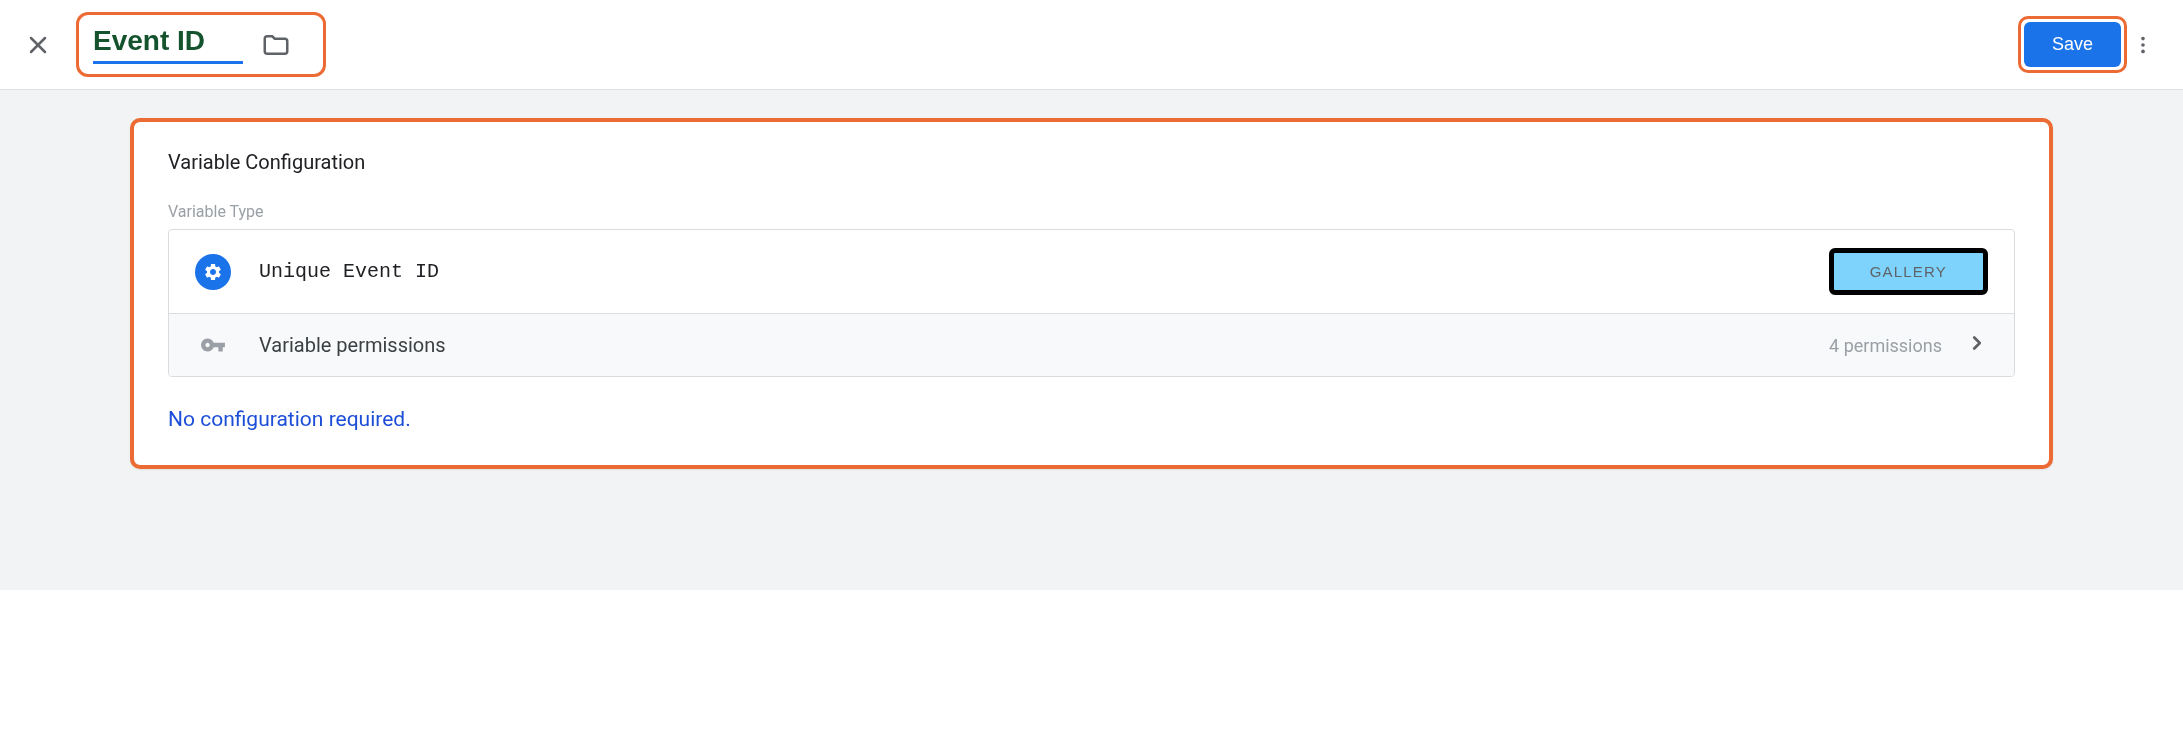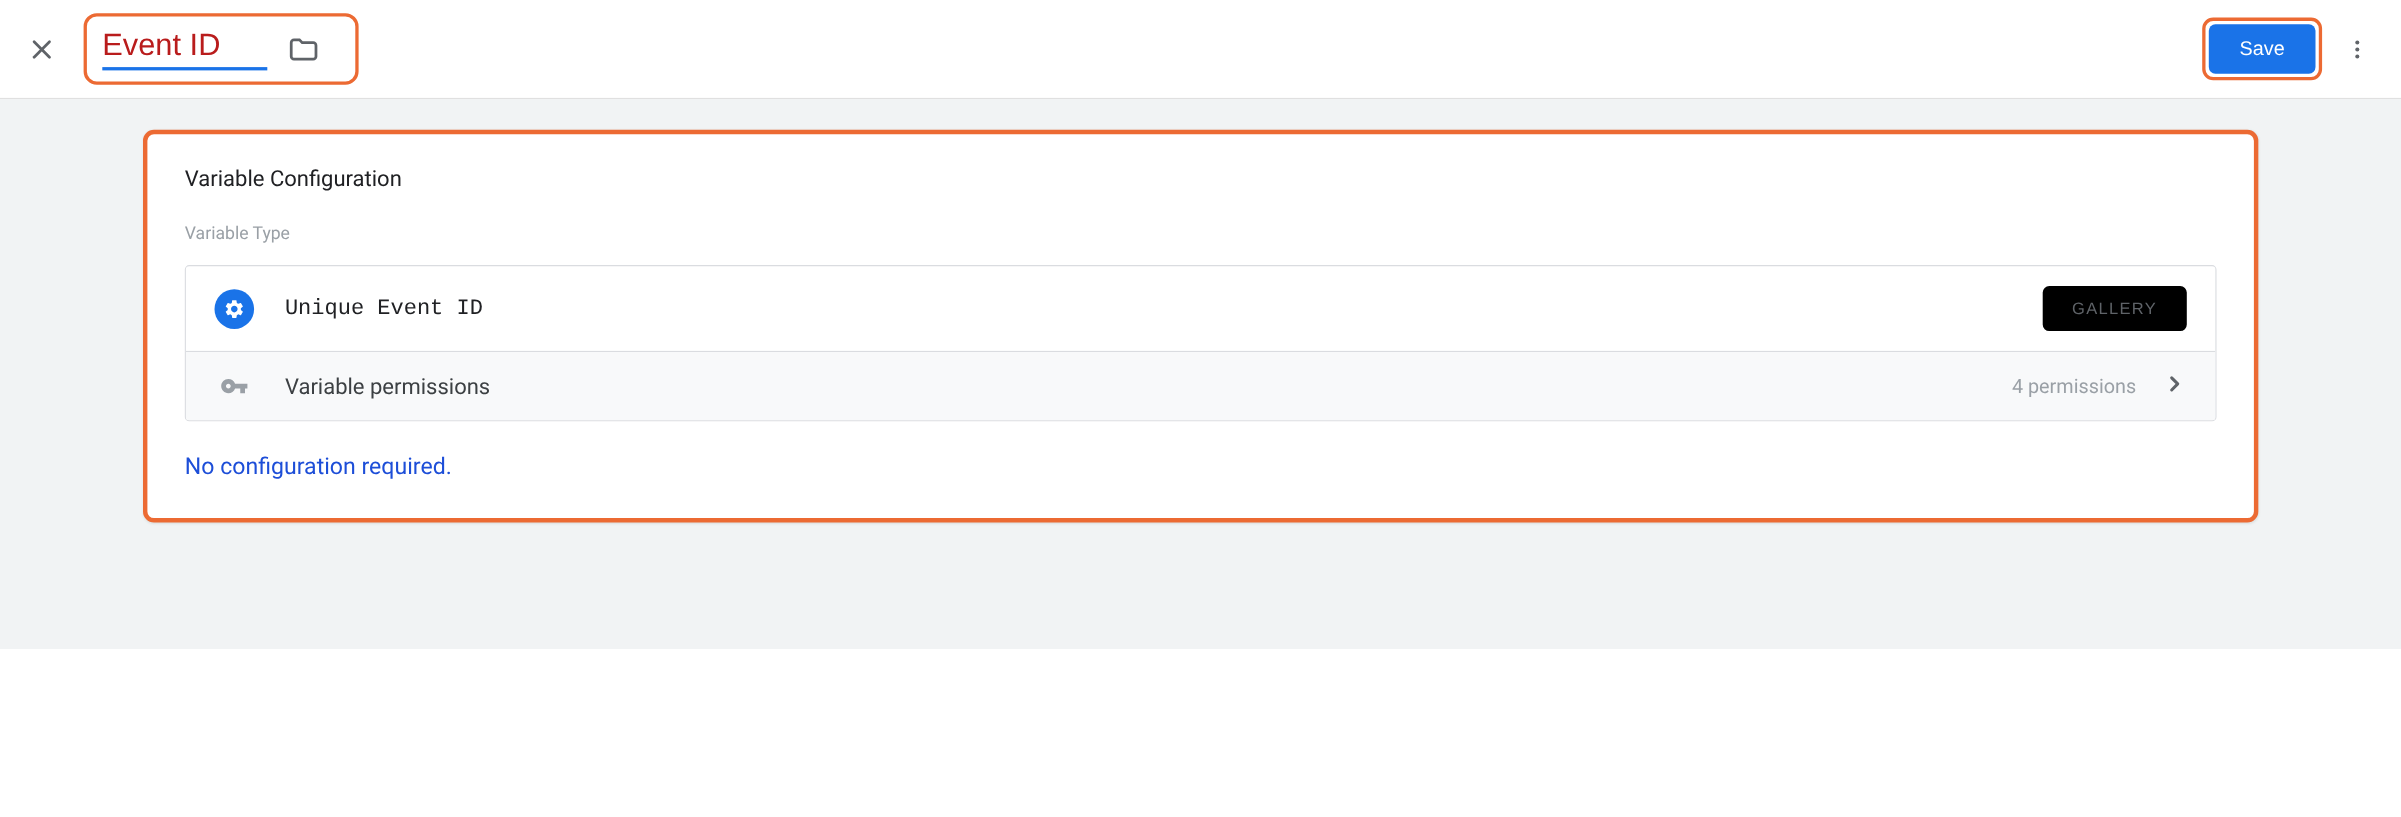--- a/index.html
+++ b/index.html
@@ -40,38 +40,38 @@
     .title-container {
       display: flex;
       align-items: center;
       gap: 18px;
       border: 3px solid #ec6a33;
       border-radius: 12px;
       padding: 10px 32px 10px 14px;
     }
     .title-input {
       font-size: 28px;
-      font-weight: 400;
-      color: #b91c1c;
+      font-weight: 700;
+      color: #14532d;
       border: none;
       border-bottom: 3px solid #1a73e8;
       outline: none;
       padding-bottom: 4px;
       background: transparent;
       width: 150px;
     }
     .folder-icon {
       color: #5f6368;
       display: flex;
       align-items: center;
     }
     .header-right {
       display: flex;
       align-items: center;
-      gap: 16px;
+      gap: 0;
     }
     .save-btn-container {
       border: 3px solid #ec6a33;
       border-radius: 10px;
       padding: 3px;
     }
     .save-btn {
       background: #1a73e8;
       color: #fff;
       border: none;
@@ -106,21 +106,21 @@
     }
     .panel-title {
       font-size: 20px;
       font-weight: 400;
       color: #202124;
       margin-bottom: 28px;
     }
     .sub-label {
       font-size: 16px;
       color: #9aa0a6;
-      margin-bottom: 20px;
+      margin-bottom: 8px;
     }
     
     
     .type-box {
       border: 1px solid #dadce0;
       border-radius: 4px;
       overflow: hidden;
       margin-bottom: 30px;
     }
     .type-row {
@@ -144,26 +144,26 @@
       align-items: center;
       justify-content: center;
       color: #fff;
     }
     .type-name {
       font-size: 20px;
       font-weight: 500;
       color: #202124;
     }
     .gallery-btn {
-      border: 2px solid #000000;
-      background: #000000;
+      border: 5px solid #000000;
+      background: #7dd3fc;
       color: #5f6368;
       font-size: 15px;
       letter-spacing: 1.2px;
-      padding: 10px 25px;
+      padding: 10px 36px;
       border-radius: 6px;
       cursor: pointer;
       font-weight: 500;
     }
     
     .perm-row {
       display: flex;
       align-items: center;
       justify-content: space-between;
       padding: 18px 26px;

